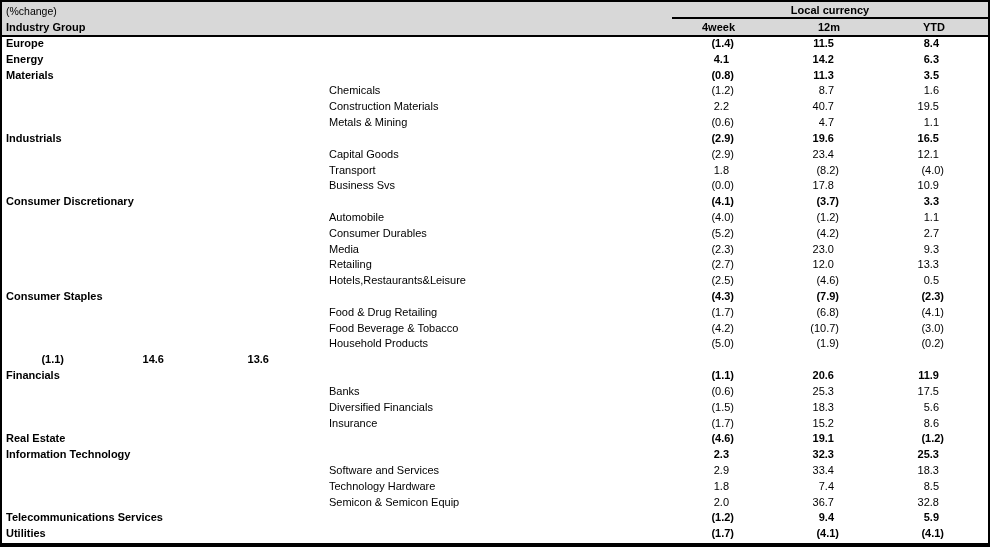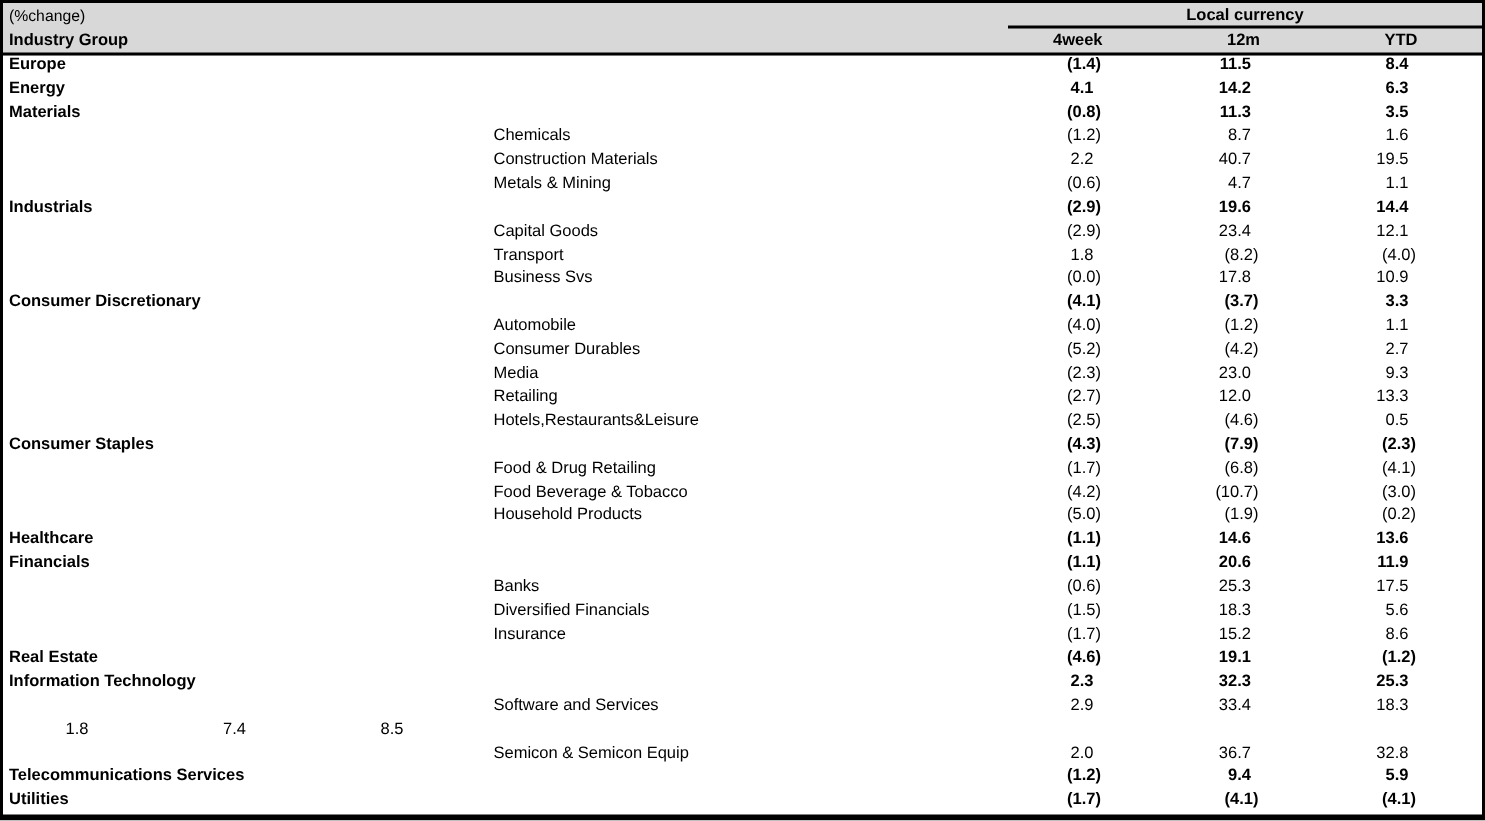--- a/index.html
+++ b/index.html
@@ -179,21 +179,21 @@
           <div class="val c2 plain">4.7</div>
           <div class="val c3 plain">1.1</div>
           <div class="col-spacer"></div>
         </div>
       </div>
       <div class="trow group">
         <div class="row-label">Industrials</div>
         <div class="vals">
           <div class="val c1 paren">(2.9)</div>
           <div class="val c2 plain">19.6</div>
-          <div class="val c3 plain">14.4</div>
+          <div class="val c3 plain">16.5</div>
           <div class="col-spacer"></div>
         </div>
       </div>
       <div class="trow sub">
         <div class="row-label">Capital Goods</div>
         <div class="vals">
           <div class="val c1 paren">(2.9)</div>
           <div class="val c2 plain">23.4</div>
           <div class="val c3 plain">12.1</div>
           <div class="col-spacer"></div>
@@ -301,21 +301,20 @@
       <div class="trow sub">
         <div class="row-label">Household Products</div>
         <div class="vals">
           <div class="val c1 paren">(5.0)</div>
           <div class="val c2 paren">(1.9)</div>
           <div class="val c3 paren">(0.2)</div>
           <div class="col-spacer"></div>
         </div>
       </div>
       <div class="trow group">
-        <div class="row-label">Healthcare</div>
         <div class="vals">
           <div class="val c1 paren">(1.1)</div>
           <div class="val c2 plain">14.6</div>
           <div class="val c3 plain">13.6</div>
           <div class="col-spacer"></div>
         </div>
       </div>
       <div class="trow group">
         <div class="row-label">Financials</div>
         <div class="vals">
@@ -373,20 +372,21 @@
       <div class="trow sub">
         <div class="row-label">Software and Services</div>
         <div class="vals">
           <div class="val c1 plain">2.9</div>
           <div class="val c2 plain">33.4</div>
           <div class="val c3 plain">18.3</div>
           <div class="col-spacer"></div>
         </div>
       </div>
       <div class="trow sub">
+        <div class="row-label">Technology Hardware</div>
         <div class="vals">
           <div class="val c1 plain">1.8</div>
           <div class="val c2 plain">7.4</div>
           <div class="val c3 plain">8.5</div>
           <div class="col-spacer"></div>
         </div>
       </div>
       <div class="trow sub">
         <div class="row-label">Semicon &amp; Semicon Equip</div>
         <div class="vals">

